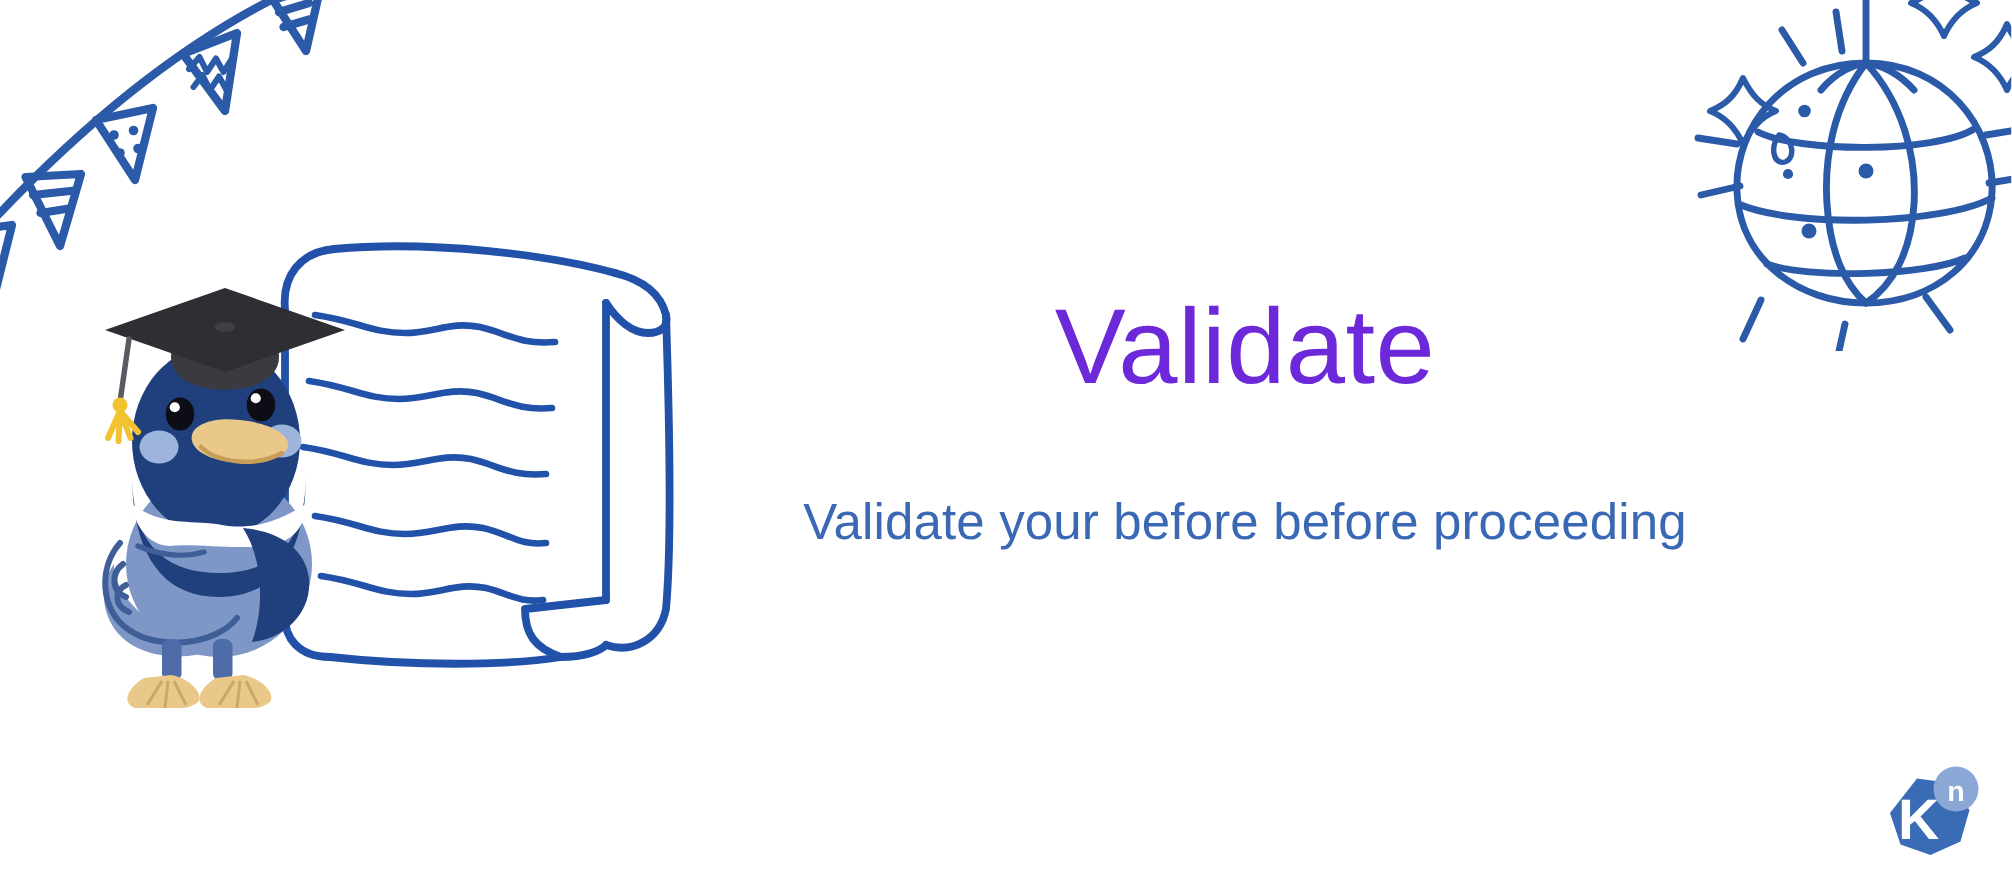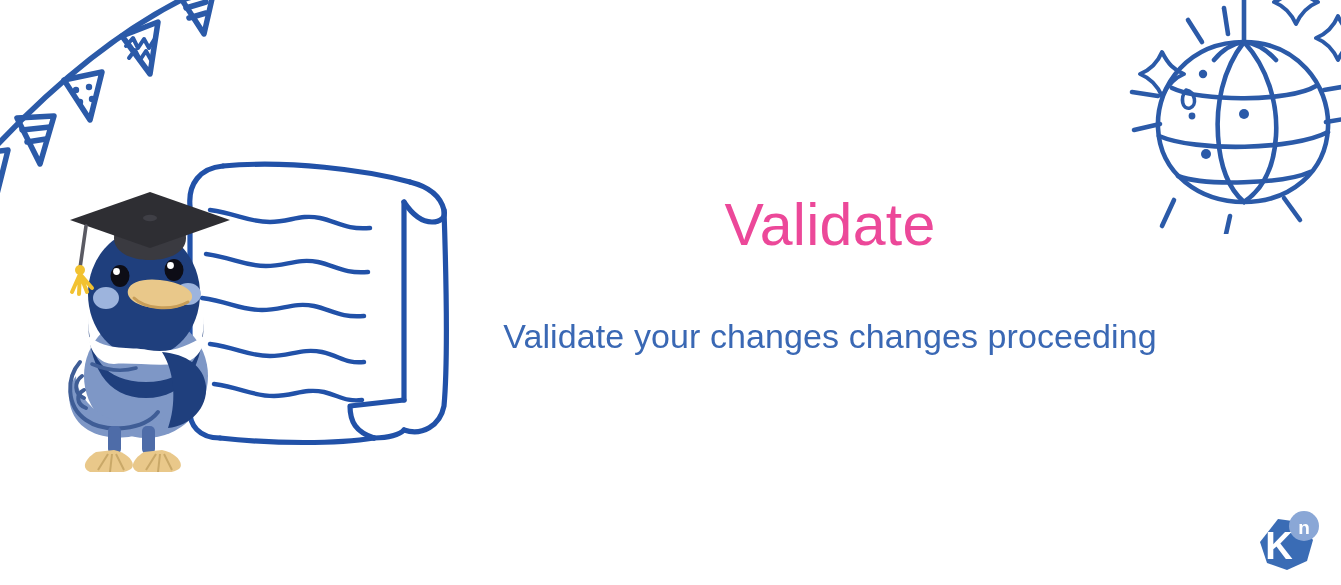--- a/index.html
+++ b/index.html
@@ -31,25 +31,25 @@
   
   .text-block {
     position: absolute;
     left: 440px;
     top: 196px;
     width: 780px;
     text-align: center;
   }
   .page-title {
     font-family: "Liberation Sans", sans-serif;
-    font-size: 59px;
+    font-size: 71px;
     line-height: 1.0;
     font-weight: 400;
     letter-spacing: 0.3px;
-    color: #ec4899;
+    color: #6d28d9;
     margin: 0;
     white-space: nowrap;
   }
   .page-subtitle {
     font-family: "Liberation Sans", sans-serif;
     font-size: 34px;
     line-height: 1.0;
     font-weight: 400;
     letter-spacing: 0.1px;
     color: #3a68b4;
@@ -214,21 +214,21 @@
     <path d="M12 34 L 92 6 L 172 34 L 92 62 Z" fill="#2e2e33"></path>
     <ellipse cx="92" cy="32" rx="7" ry="3.2" fill="#3f3f46"></ellipse>
 
     <path d="M28 40 L 22 82" stroke="#5a5a63" stroke-width="3.6" fill="none" stroke-linecap="round"></path>
     <circle cx="22" cy="84" r="5" fill="#f2c231"></circle>
     <path d="M22 88 L 14 106 M22 88 L 21 108 M22 88 L 29 106 M22 88 L 34 102" stroke="#f2c231" stroke-width="4" fill="none" stroke-linecap="round"></path>
   </svg>
 
   <div class="text-block">
     <h1 class="page-title">Validate</h1>
-    <p class="page-subtitle">Validate your changes changes proceeding</p>
+    <p class="page-subtitle">Validate your before before proceeding</p>
   </div>
 
   <svg class="brand-logo" viewBox="0 0 74 74">
 
     <path d="M29 14 L 51 17 L 64 35 L 58 56 L 38 65 L 18 58 L 11 37 Z" fill="#3a6cb5"></path>
 
     <circle cx="55" cy="21" r="15" fill="#8aa7d6"></circle>
     <text x="30" y="54" text-anchor="middle" font-family="Liberation Sans, sans-serif" font-size="38" font-weight="700" fill="#ffffff">K</text>
     <text x="55" y="29" text-anchor="middle" font-family="Liberation Sans, sans-serif" font-size="19" font-weight="700" fill="#ffffff">n</text>
   </svg>

